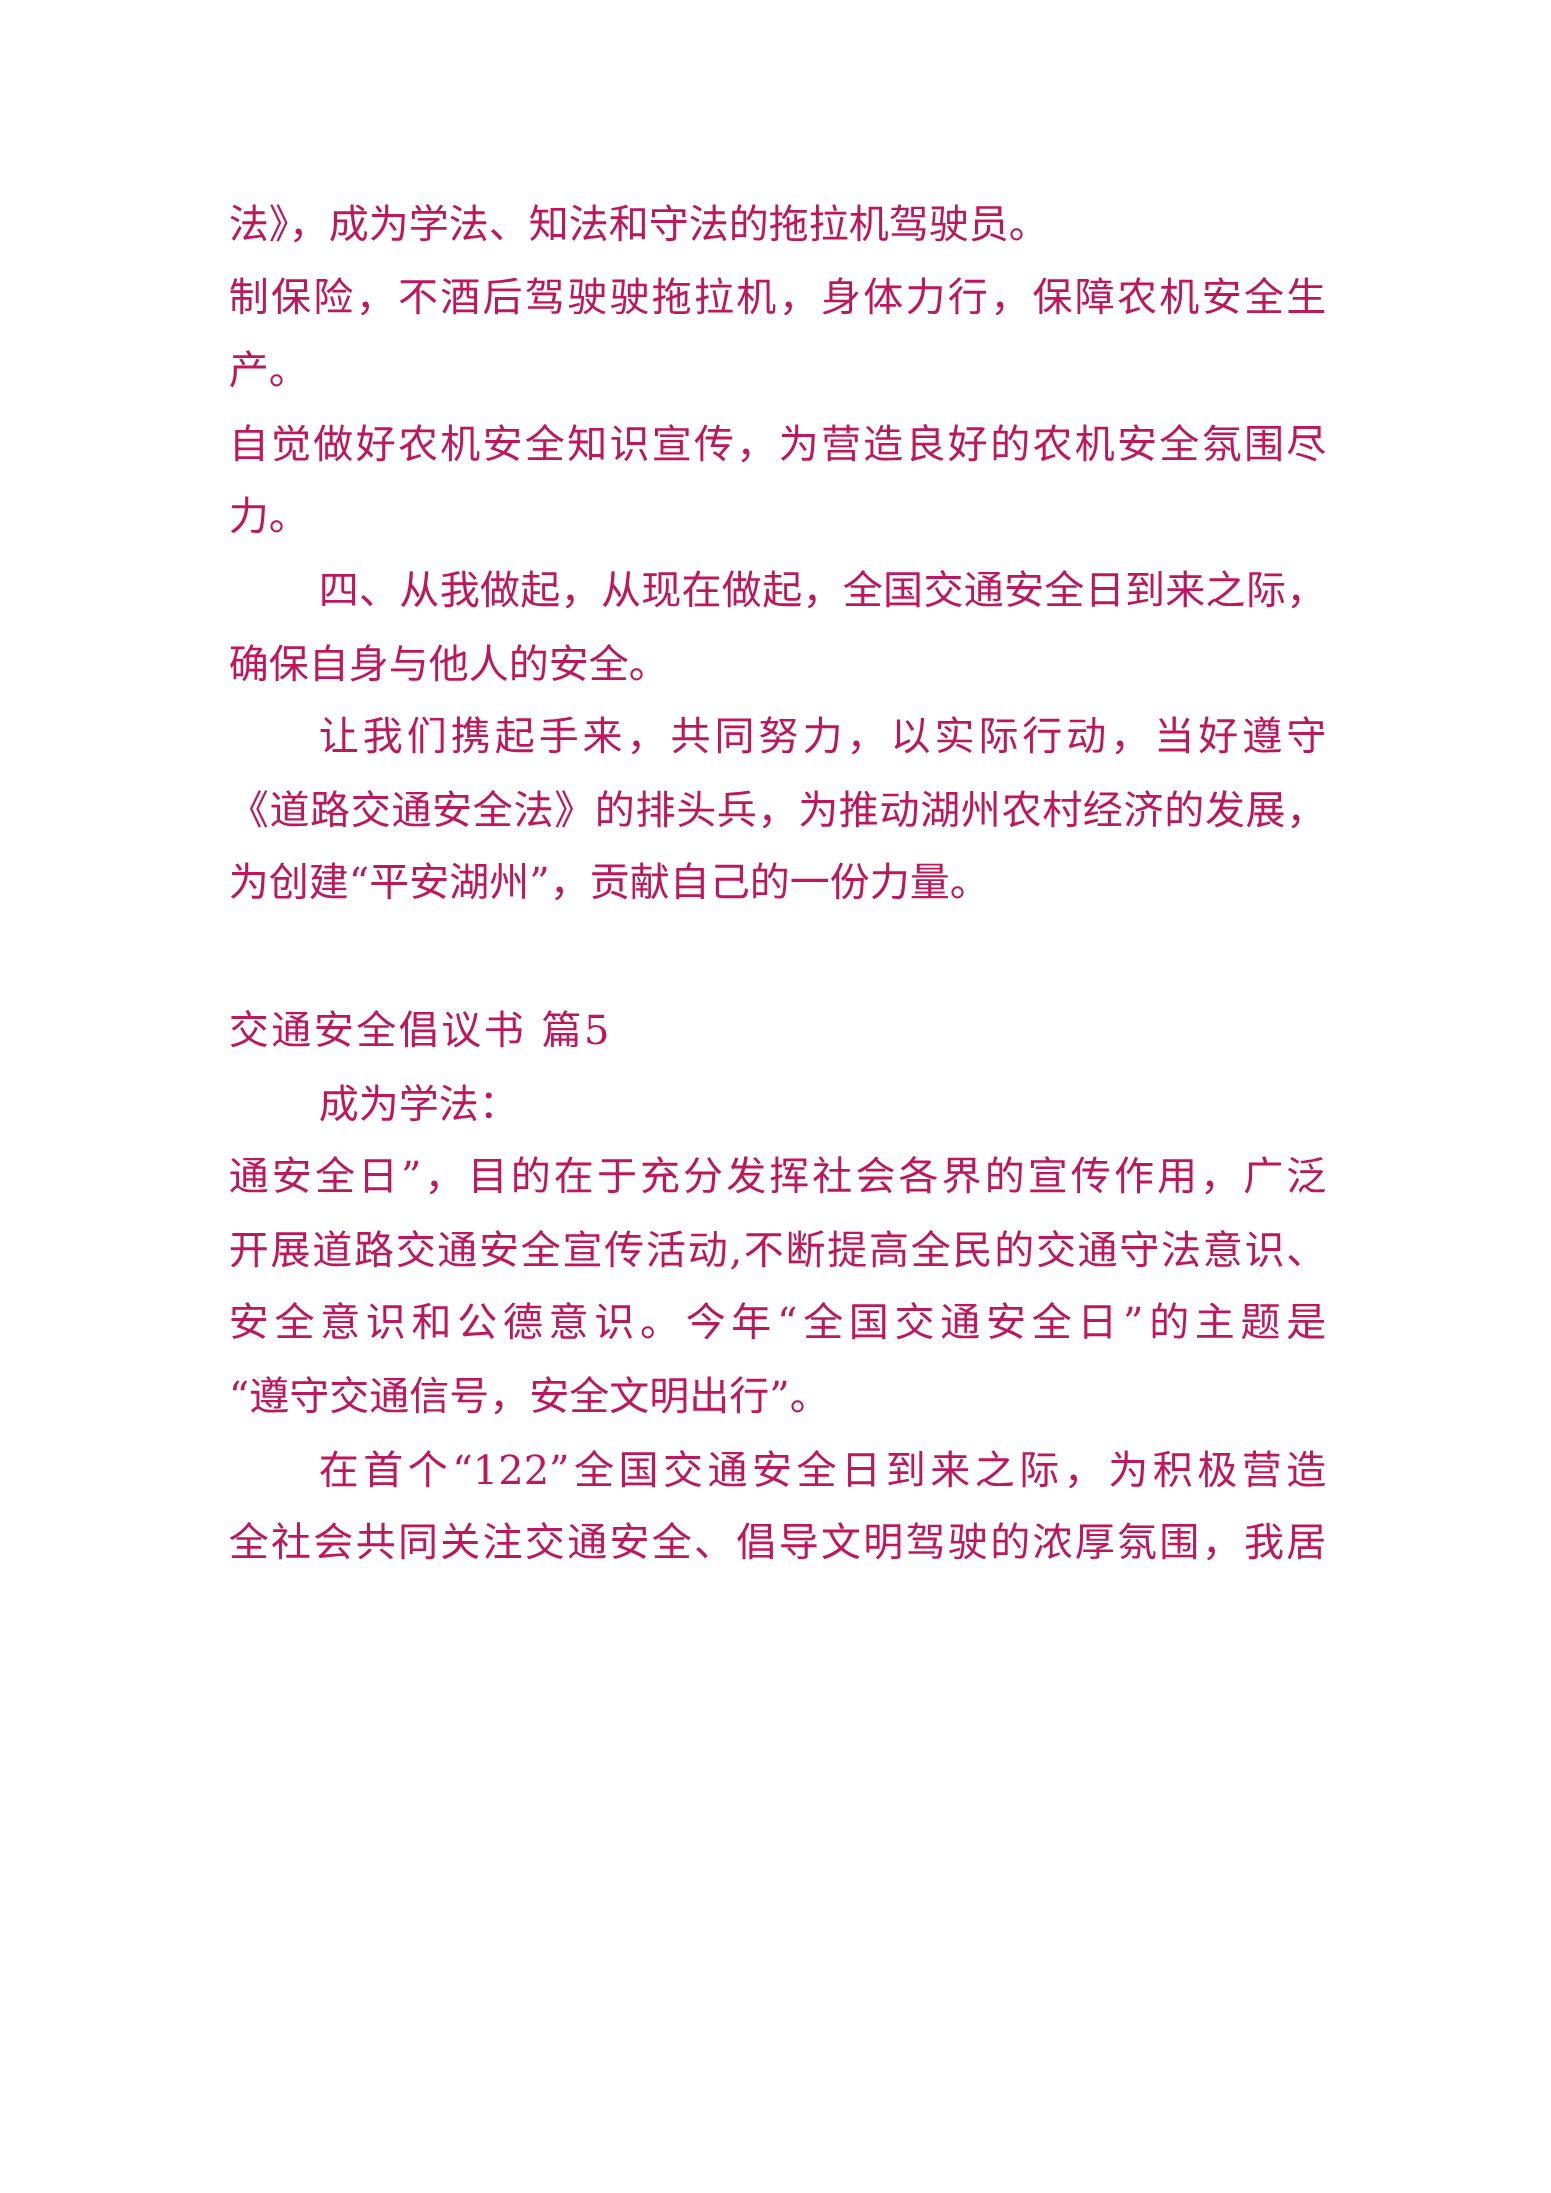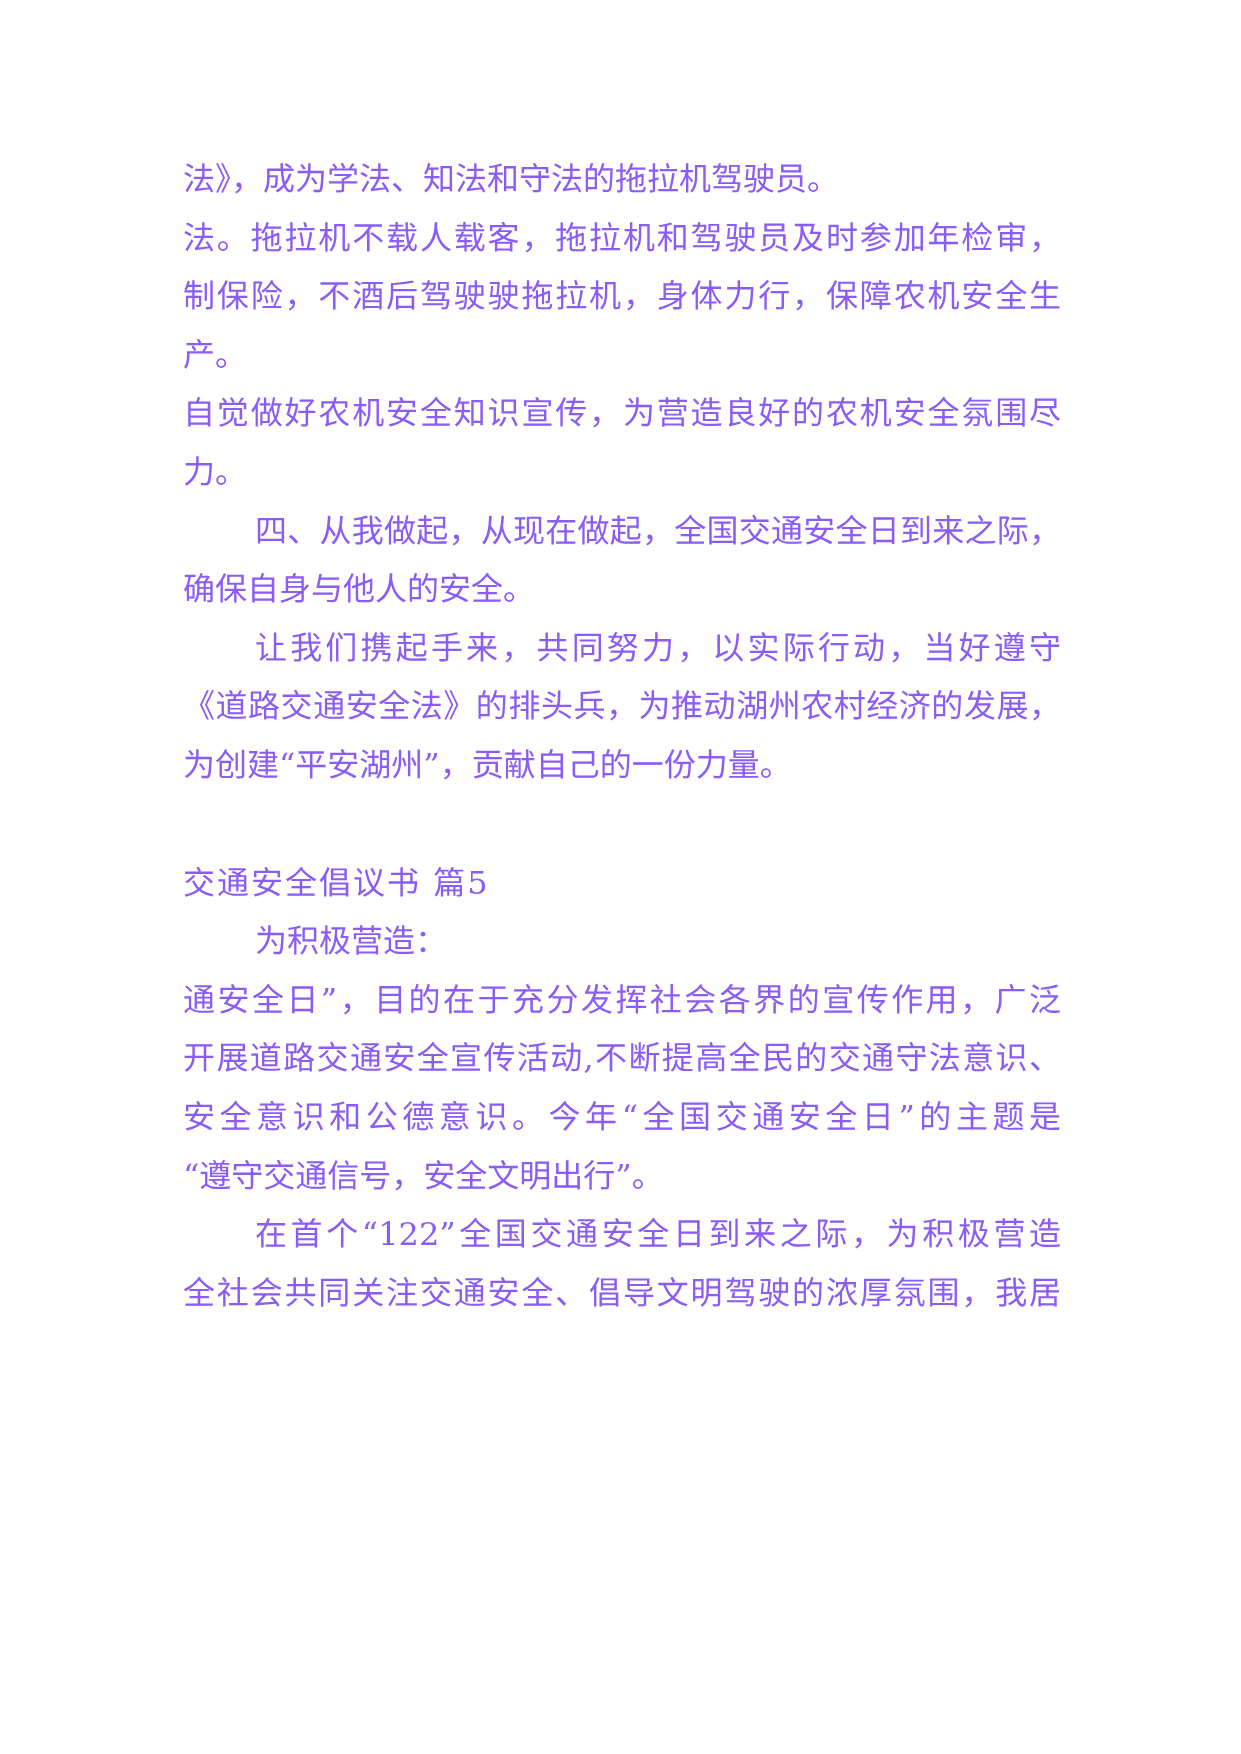--- a/index.html
+++ b/index.html
@@ -18,21 +18,21 @@
     inset: 0;
     background: #ffffff;
   }
   .textblock {
     margin-left: 183px;
     width: 878px;
     padding-top: 150px;
     font-family: "DejaVu Serif", "Liberation Serif", serif;
     font-size: 32px;
     font-weight: 400;
-    color: #8b5cf6;
+    color: #be185d;
   }
   .line {
     height: 58.6px;
     line-height: 58.6px;
     text-align: left;
     text-align-last: left;
   }
   
   .line.full {
     text-align: justify;
@@ -51,32 +51,31 @@
     letter-spacing: 2px;
   }
 </style>
 </head>
 <body>
 
 <div class="page">
   <div class="textblock">
 
   <div class="line">法》，成为学法、知法和守法的拖拉机驾驶员。</div>
-      <div class="line full">法。拖拉机不载人载客，拖拉机和驾驶员及时参加年检审，</div>
       <div class="line full">制保险，不酒后驾驶驶拖拉机，身体力行，保障农机安全生</div>
       <div class="line">产。</div>
       <div class="line full">自觉做好农机安全知识宣传，为营造良好的农机安全氛围尽</div>
       <div class="line">力。</div>
       <div class="line indent full">四、从我做起，从现在做起，全国交通安全日到来之际，</div>
       <div class="line">确保自身与他人的安全。</div>
       <div class="line indent full">让我们携起手来，共同努力，以实际行动，当好遵守</div>
       <div class="line full">《道路交通安全法》的排头兵，为推动湖州农村经济的发展，</div>
       <div class="line">为创建“平安湖州”，贡献自己的一份力量。</div>
       <div class="line heading gap">交通安全倡议书 篇5</div>
-      <div class="line indent">为积极营造：</div>
+      <div class="line indent">成为学法：</div>
       <div class="line full">通安全日”，目的在于充分发挥社会各界的宣传作用，广泛</div>
       <div class="line full">开展道路交通安全宣传活动,不断提高全民的交通守法意识、</div>
       <div class="line full">安全意识和公德意识。今年“全国交通安全日”的主题是</div>
       <div class="line">“遵守交通信号，安全文明出行”。</div>
       <div class="line indent full">在首个“122”全国交通安全日到来之际，为积极营造</div>
       <div class="line full">全社会共同关注交通安全、倡导文明驾驶的浓厚氛围，我居</div>
     </div>
 </div>
 
 </body></html>

